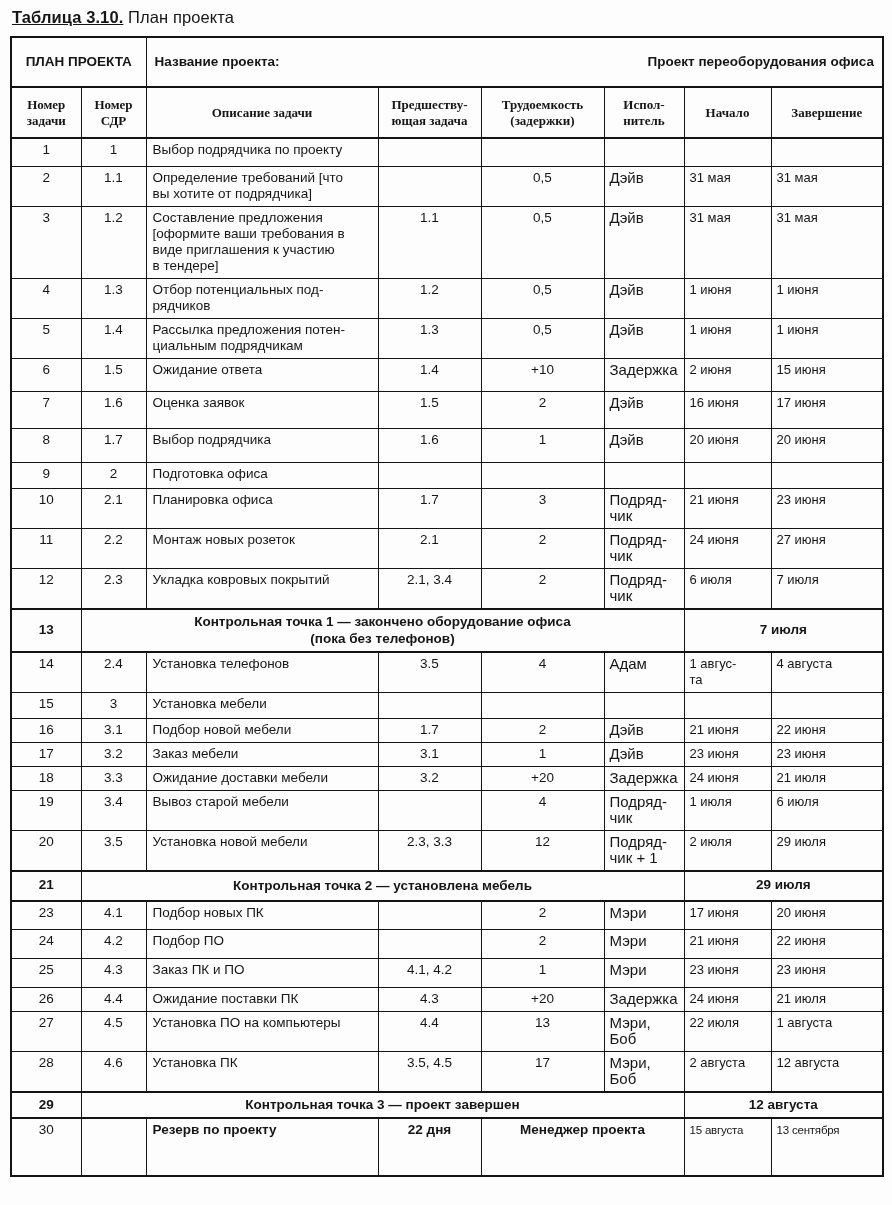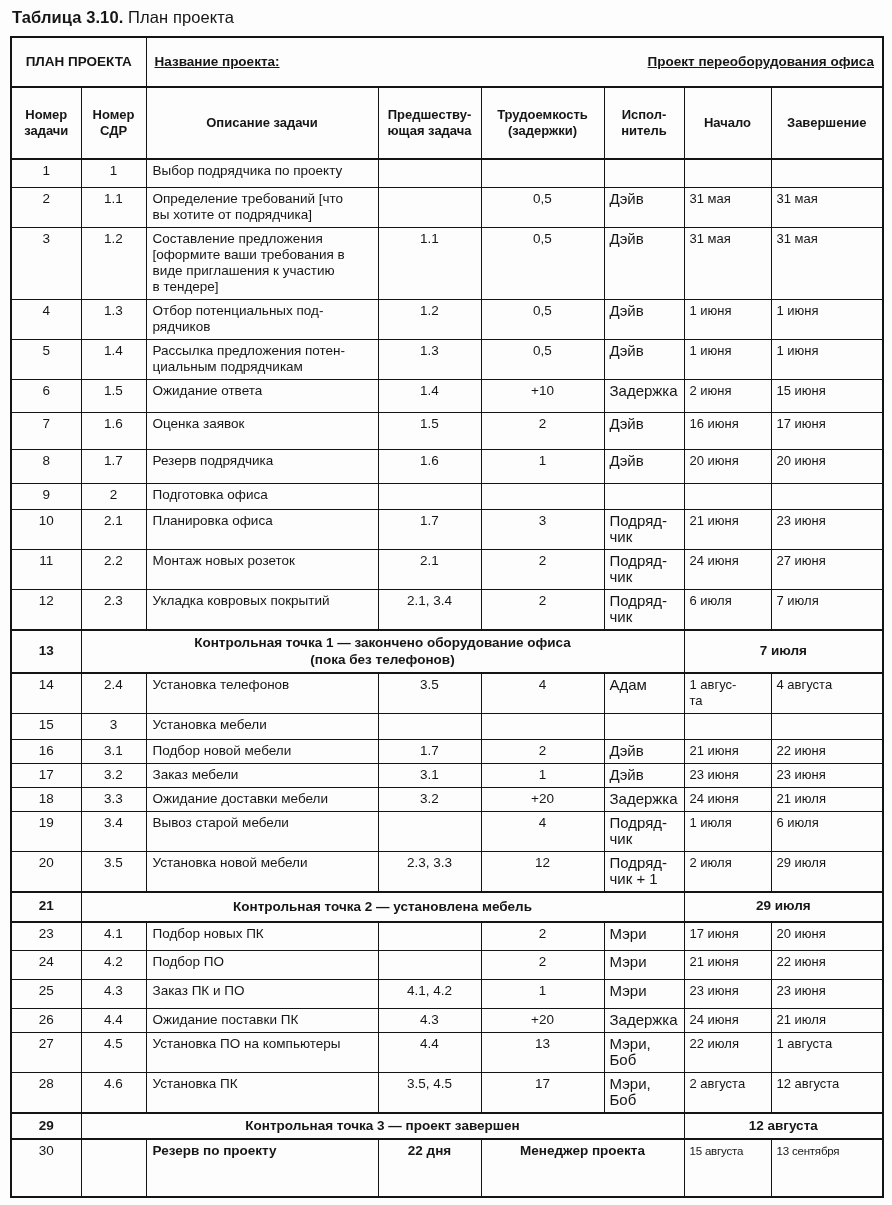--- a/index.html
+++ b/index.html
@@ -6,21 +6,21 @@
   .page {
     width: 892px;
     min-height: 1205px;
     box-sizing: border-box;
     padding: 5px 10px 12px 10px;
     font-family: "Liberation Sans", "DejaVu Sans", sans-serif;
     color: #161616;
     background: #fdfdfd;
   }
   .caption { font-size: 16.5px; margin: 3px 0 9px 2px; letter-spacing: 0.1px; }
-  .caption b { font-weight: bold; }
+  .caption b { font-weight: bold; text-decoration: underline; }
 
   table.plan {
     border-collapse: collapse;
     table-layout: fixed;
     width: 872px;
     border: 2px solid #141414;
   }
   col.c1 { width: 70px; }
   col.c2 { width: 65px; }
   col.c3 { width: 232px; }
@@ -41,26 +41,26 @@
   }
 
   tr.meta-row { height: 40px; }
   tr.meta-row td {
     vertical-align: middle;
     font-weight: bold;
     font-size: 13.5px;
     border-bottom: 2px solid #141414;
   }
   td.plan-title { text-align: center; }
-  td.proj-cell { padding: 0 8px; text-decoration: underline; }
+  td.proj-cell { padding: 0 8px; }
   .proj-flex { display: flex; align-items: center; width: 100%; }
   .proj-flex .lbl { flex: 0 0 auto; }
   .proj-flex .val { flex: 1 1 auto; text-align: right; }
 
-  tr.cols-row { height: 72px; }
+  tr.cols-row { height: 51px; font-family: Liberation Serif, serif; }
   tr.cols-row th {
     vertical-align: middle;
     text-align: center;
     font-weight: bold;
     font-size: 13px;
     line-height: 16px;
     border-bottom: 2px solid #141414;
     padding: 3px 2px;
   }
 
@@ -199,21 +199,21 @@
           <td class="la">Оценка заявок</td>
           <td class="ca">1.5</td>
           <td class="ca">2</td>
           <td class="la who">Дэйв</td>
           <td class="la date">16 июня</td>
           <td class="la date">17 июня</td>
         </tr>
         <tr style="height: 34px;">
           <td class="ca">8</td>
           <td class="ca">1.7</td>
-          <td class="la">Резерв подрядчика</td>
+          <td class="la">Выбор подрядчика</td>
           <td class="ca">1.6</td>
           <td class="ca">1</td>
           <td class="la who">Дэйв</td>
           <td class="la date">20 июня</td>
           <td class="la date">20 июня</td>
         </tr>
         <tr style="height: 26px;">
           <td class="ca">9</td>
           <td class="ca">2</td>
           <td class="la">Подготовка офиса</td>

